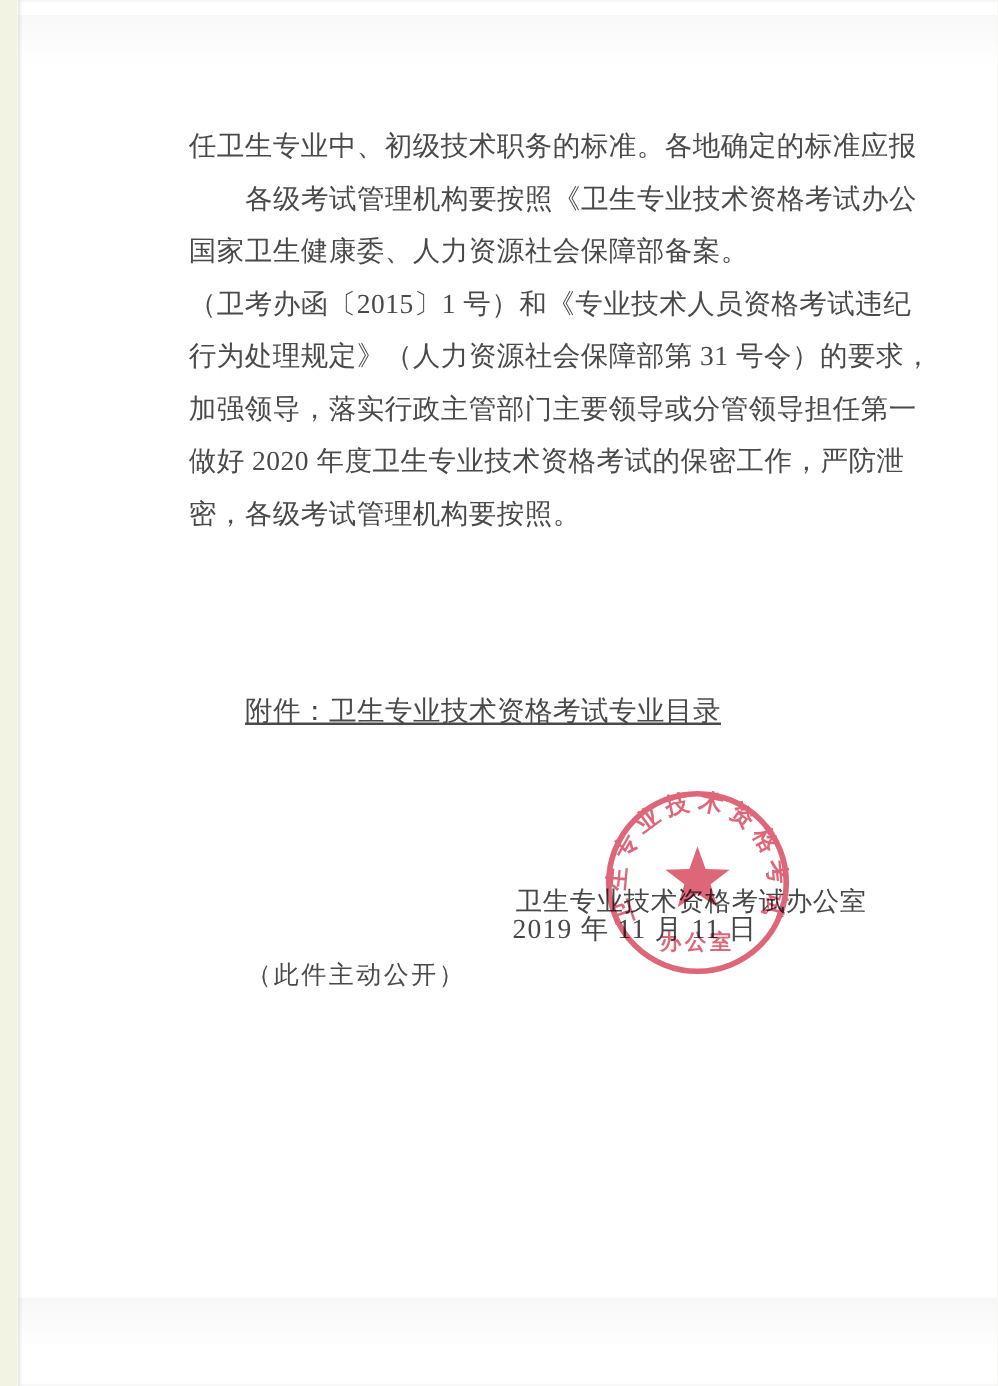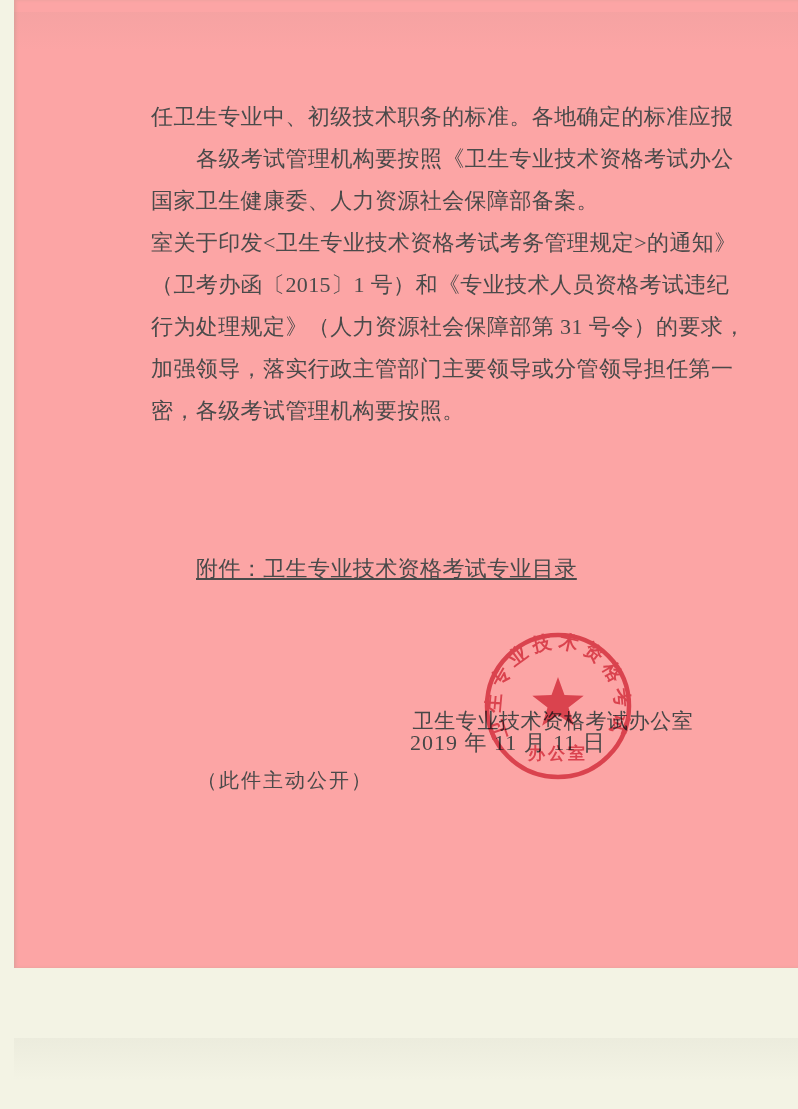--- a/index.html
+++ b/index.html
@@ -2,22 +2,22 @@
 <html><head>
 <meta charset="utf-8">
 <style>
   html,body{margin:0;padding:0;}
   body{
     width:798px;height:1109px;position:relative;overflow:hidden;
     background:#f3f3e4;
     font-family:"Liberation Serif","DejaVu Serif",serif;
   }
   .page{
-    position:absolute;left:14px;top:0;width:784px;height:968px;
-    background:#fca5a5;
+    position:absolute;left:14px;top:0;width:784px;height:1109px;
+    background:#ffffff;
     box-shadow:inset 2px 0 3px rgba(150,150,130,0.25);
   }
   .band-top{
     position:absolute;left:0;top:12px;width:100%;height:40px;
     background:linear-gradient(rgba(120,120,110,0.05),rgba(120,120,110,0));
   }
   .band-bottom{
     position:absolute;left:0;top:1038px;width:100%;height:42px;
     background:linear-gradient(rgba(120,120,110,0.06),rgba(120,120,110,0));
   }
@@ -60,24 +60,24 @@
 <body>
 
 <div class="page">
   <div class="band-top"></div>
   <div class="band-bottom"></div>
 
   <div class="body-text">
     <div class="line">任卫生专业中、初级技术职务的标准。各地确定的标准应报</div>
     <div class="line indent">各级考试管理机构要按照《卫生专业技术资格考试办公</div>
     <div class="line">国家卫生健康委、人力资源社会保障部备案。</div>
-    <div class="line">室关于印发&lt;卫生专业技术资格考试考务管理规定&gt;的通知》</div>
     <div class="line">（卫考办函〔2015〕1 号）和《专业技术人员资格考试违纪</div>
     <div class="line">行为处理规定》（人力资源社会保障部第 31 号令）的要求，</div>
     <div class="line">加强领导，落实行政主管部门主要领导或分管领导担任第一</div>
+    <div class="line">做好 2020 年度卫生专业技术资格考试的保密工作，严防泄</div>
     <div class="line">密，各级考试管理机构要按照。</div>
   </div>
 
   <div class="attachment">附件：卫生专业技术资格考试专业目录</div>
 
   <div class="sig-org">卫生专业技术资格考试办公室</div>
   <div class="sig-date">2019 年 11 月 11 日</div>
   <div class="public-note">（此件主动公开）</div>
 
   <div class="seal">

